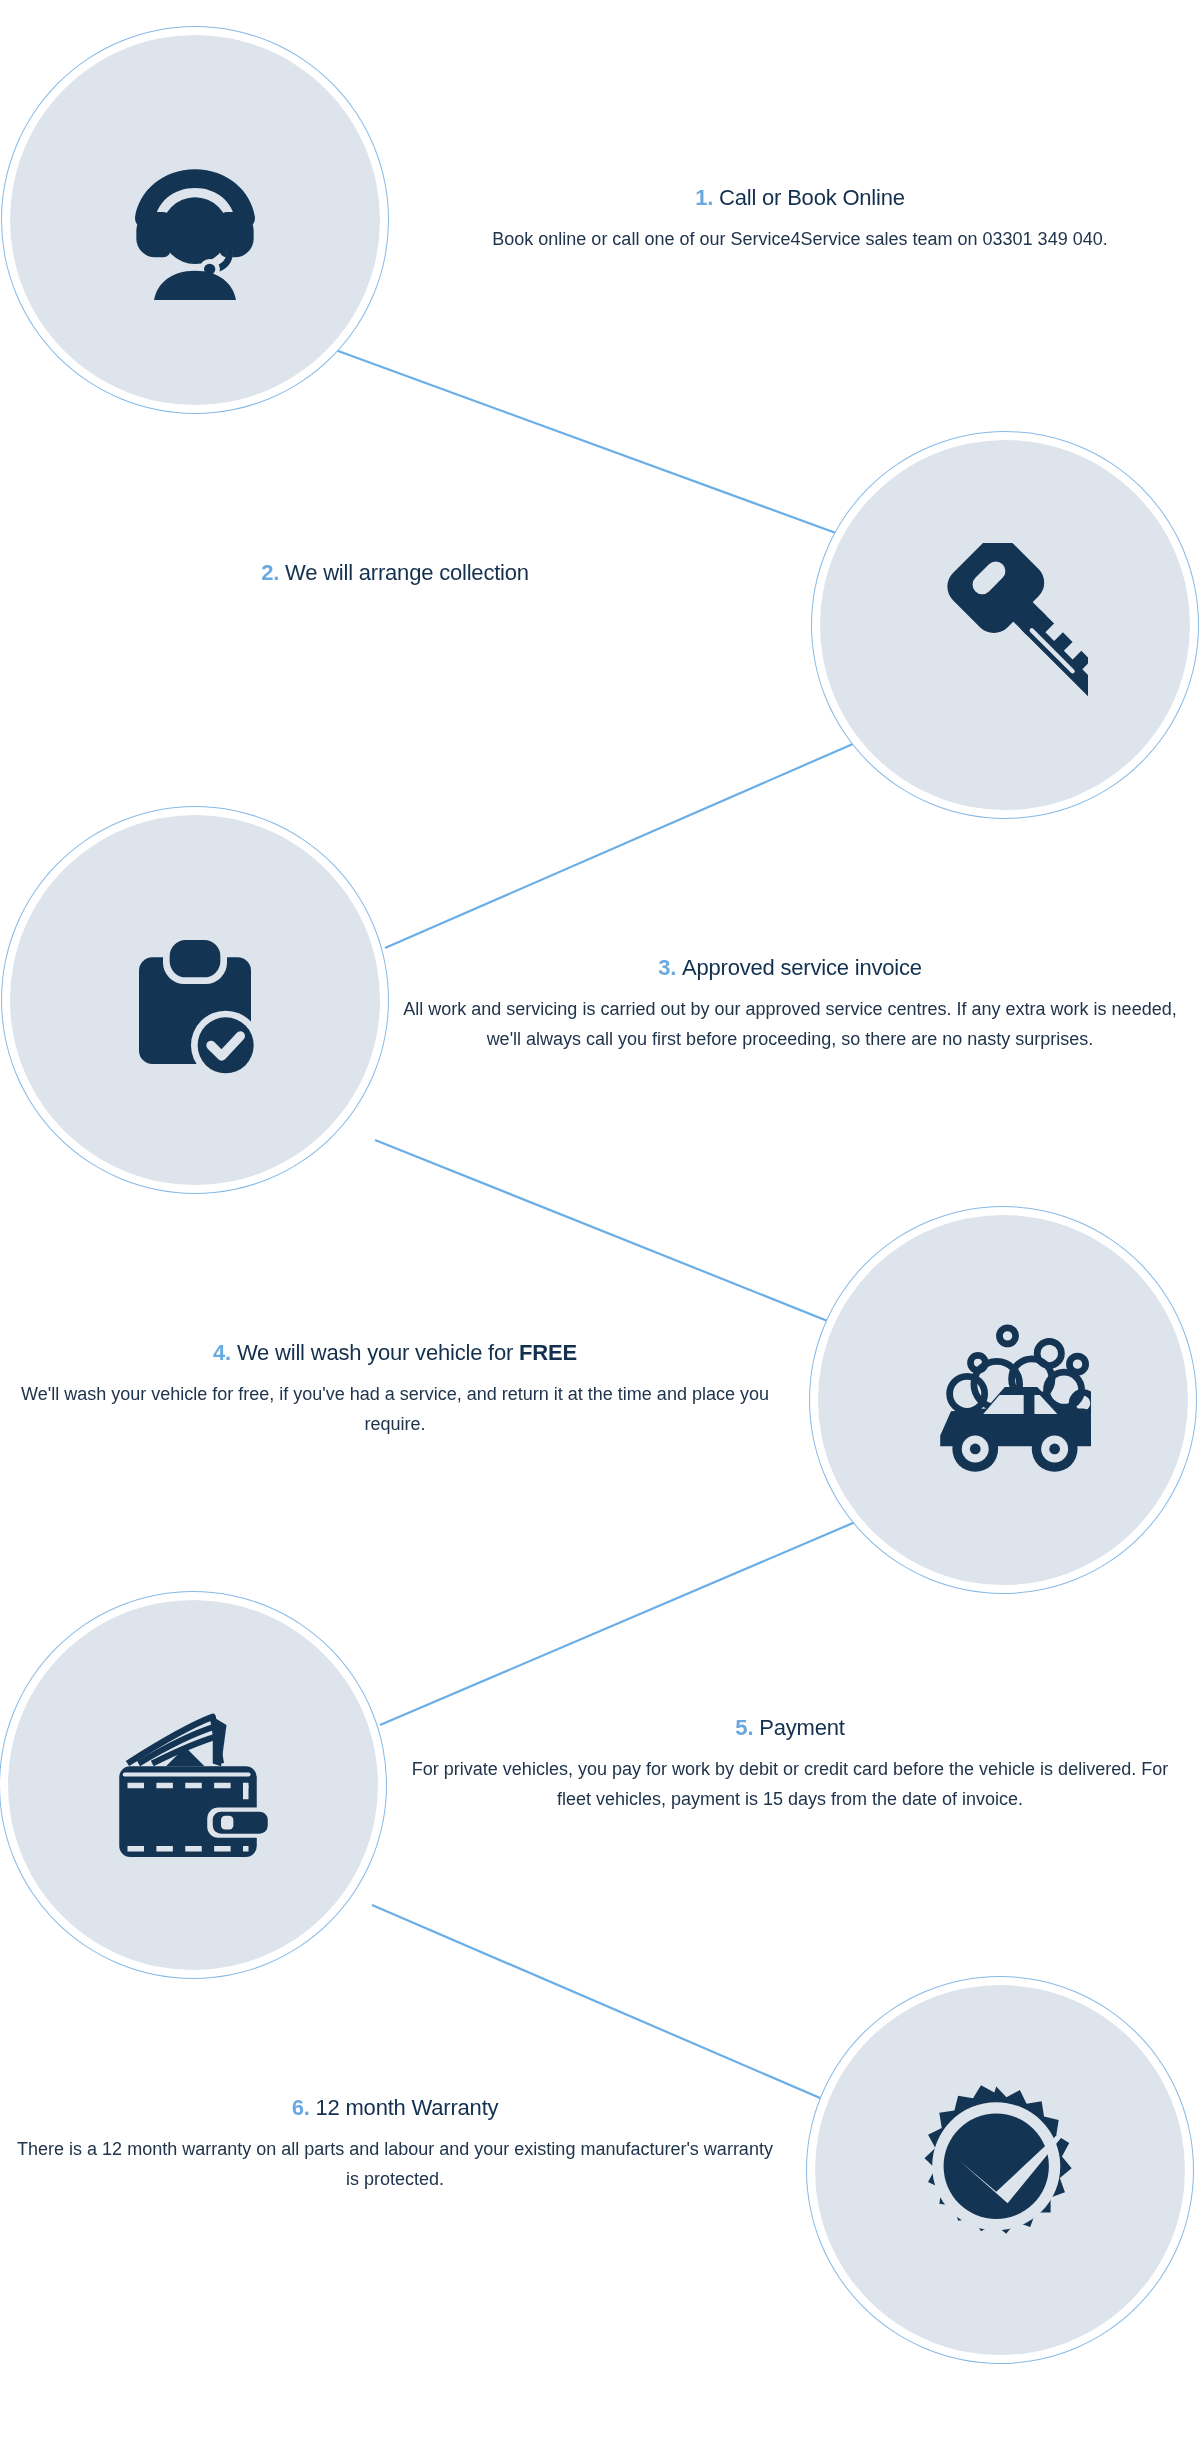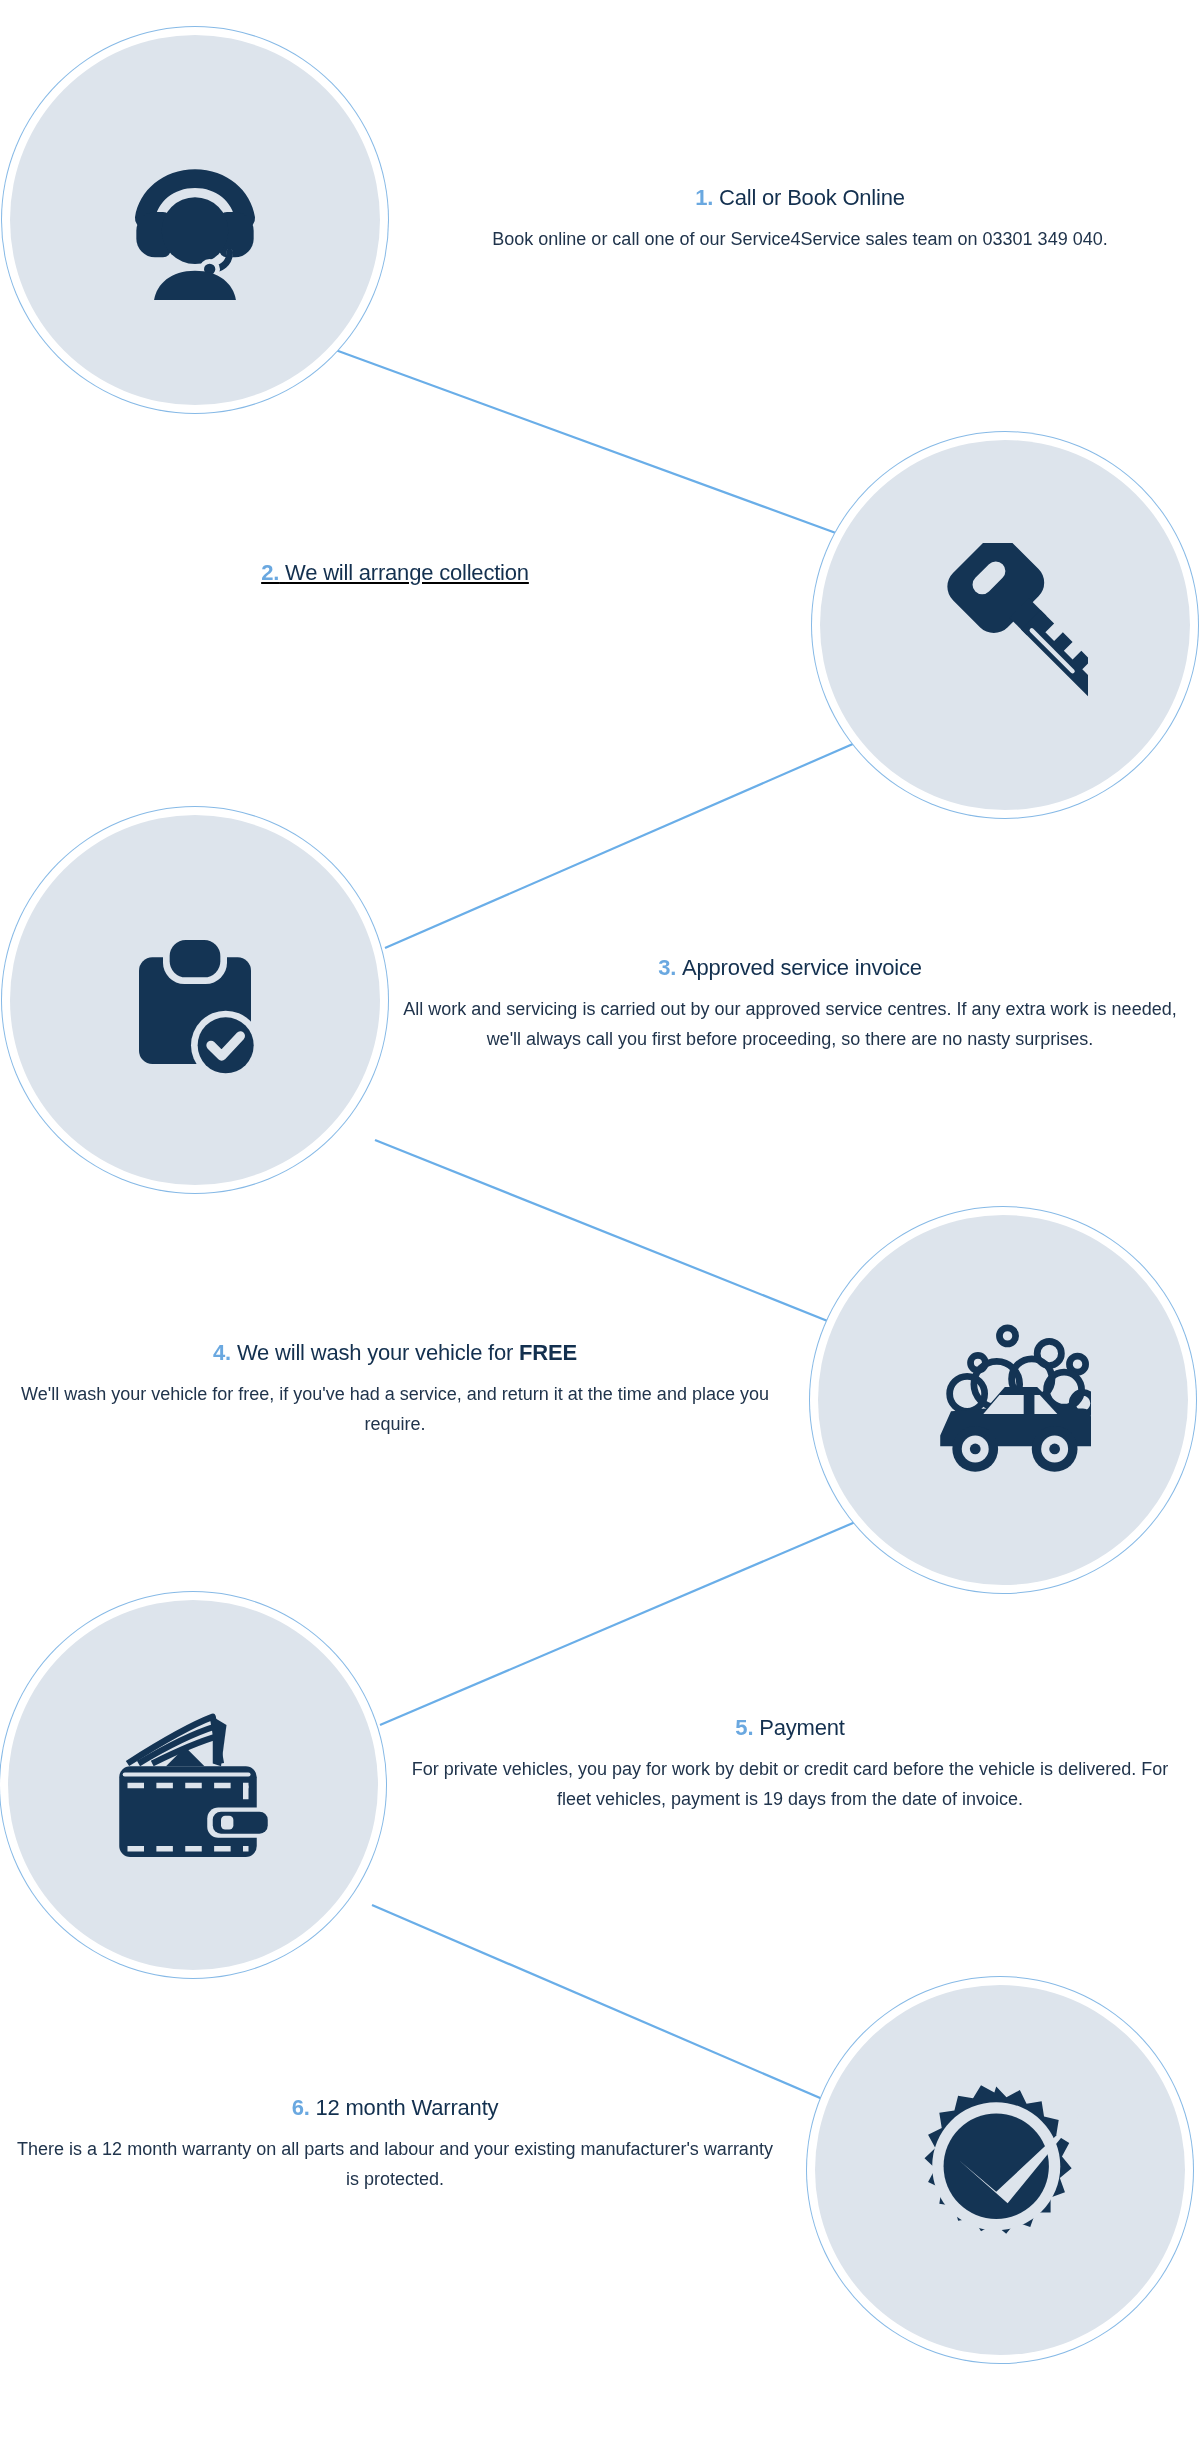--- a/index.html
+++ b/index.html
@@ -124,21 +124,21 @@
 
         <rect x="66" y="58" width="20" height="18"></rect>
 
         <path d="M66 70 h20 v14 h-9 v9 h9 v10 h-9 v9 h9 v10 h-9 v8 l-11 9 Z"></path>
 
         <path d="M71 76 v42" stroke="#dde4ec" stroke-width="3.2" fill="none" stroke-linecap="round"></path>
       </g>
     </svg>
   </div>
 
-  <div class="step-text" style="left:10px; top:560px; width:770px;text-decoration:underline;">
+  <div class="step-text" style="left:10px; top:560px; width:770px;">
     <h3 class="step-heading">
       <span class="num">2.</span>
       <span class="title">We will arrange collection</span><span class="strong"></span>
     </h3>
   </div>
 
   <div class="step-circle" style="left:10px; top:815px; width:370px; height:370px;">
     <svg width="160" height="160" viewBox="0 0 120 120" fill="#143454">
 
       <path d="M28 28 h64 a10 10 0 0 1 10 10 v60 a10 10 0 0 1 -10 10 h-64 a10 10 0 0 1 -10 -10 v-60 a10 10 0 0 1 10 -10 Z"></path>
@@ -220,21 +220,21 @@
       <rect x="74" y="79" width="40" height="16" rx="6" fill="#143454"></rect>
       <rect x="80" y="82" width="9" height="10" rx="3" fill="#dde4ec"></rect>
     </svg>
   </div>
 
   <div class="step-text" style="left:400px; top:1715px; width:780px;">
     <h3 class="step-heading">
       <span class="num">5.</span>
       <span class="title">Payment</span><span class="strong"></span>
     </h3>
-    <p class="step-body">For private vehicles, you pay for work by debit or credit card before the vehicle is delivered. For fleet vehicles, payment is 19 days from the date of invoice.</p>
+    <p class="step-body">For private vehicles, you pay for work by debit or credit card before the vehicle is delivered. For fleet vehicles, payment is 15 days from the date of invoice.</p>
   </div>
 
   <div class="step-circle" style="left:815px; top:1985px; width:370px; height:370px;">
     <svg width="185" height="185" viewBox="0 0 130 130" fill="#143454">
 
       <path d="M62 6
                l7.2 7.6 l9.4 -5.1 l4.7 9.6 l10.6 -1.7 l1.7 10.6 l10.3 2.6 l-1.7 10.5 l9.1 5.6 l-5.1 9.4 l6.8 8.3 l-8.3 6.8 l3.6 10.1 l-10.1 3.6 l0 10.7 l-10.7 0 l-3.6 10.1 l-10.1 -3.6 l-6.8 8.3 l-8.3 -6.8 l-9.4 5.1 l-5.6 -9.1 l-10.5 1.7 l-2.6 -10.3 l-10.6 -1.7 l1.7 -10.6 l-9.6 -4.7 l5.1 -9.4 l-7.6 -7.2 l7.6 -7.2 l-5.1 -9.4 l9.6 -4.7 l-1.7 -10.6 l10.6 -1.7 l2.6 -10.3 l10.5 1.7 l5.6 -9.1 l9.4 5.1 Z" fill="#143454"></path>
 
       <circle cx="62" cy="62" r="45" fill="#dde4ec"></circle>
       <circle cx="62" cy="62" r="37" fill="#143454"></circle>

